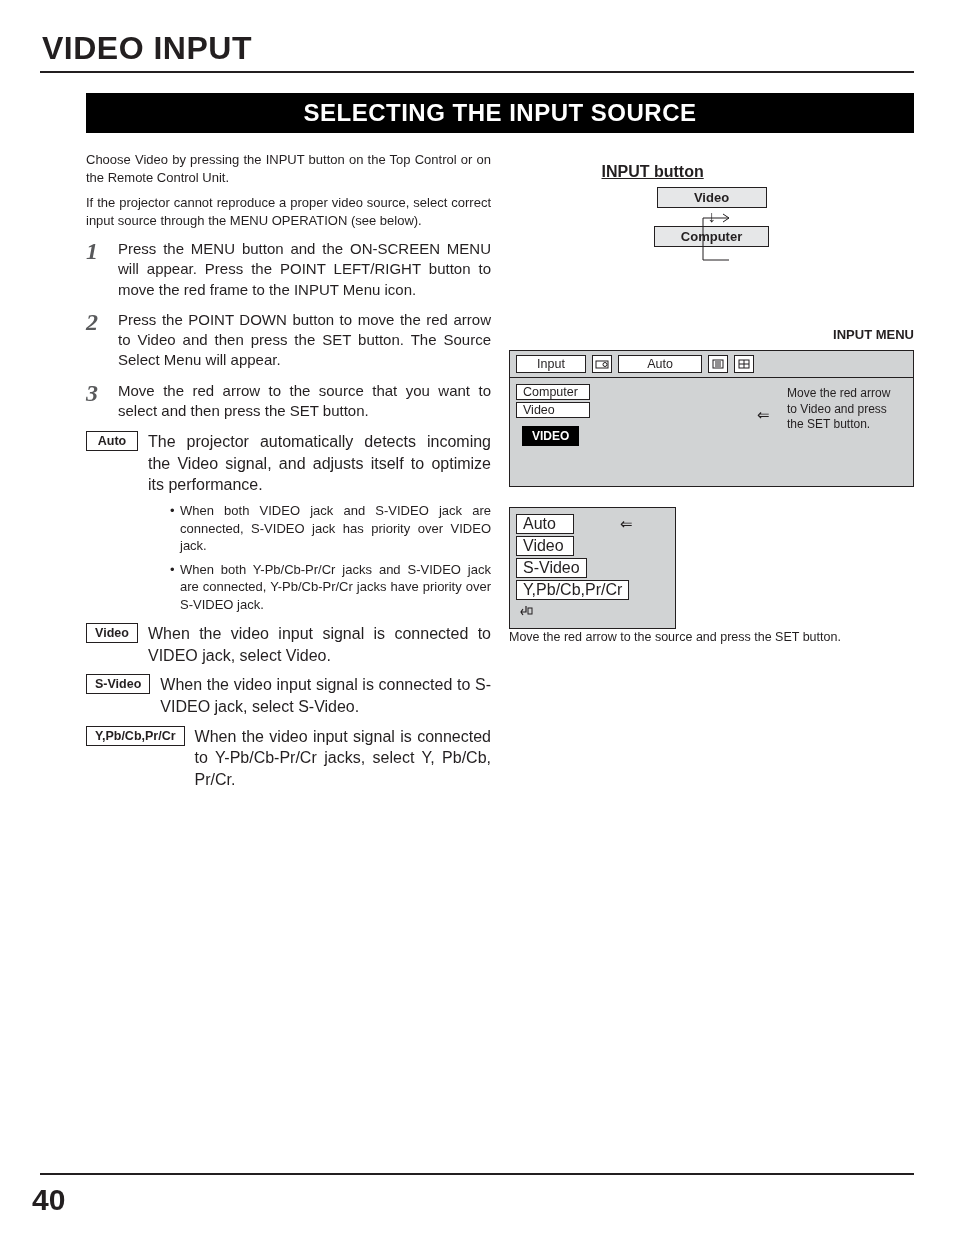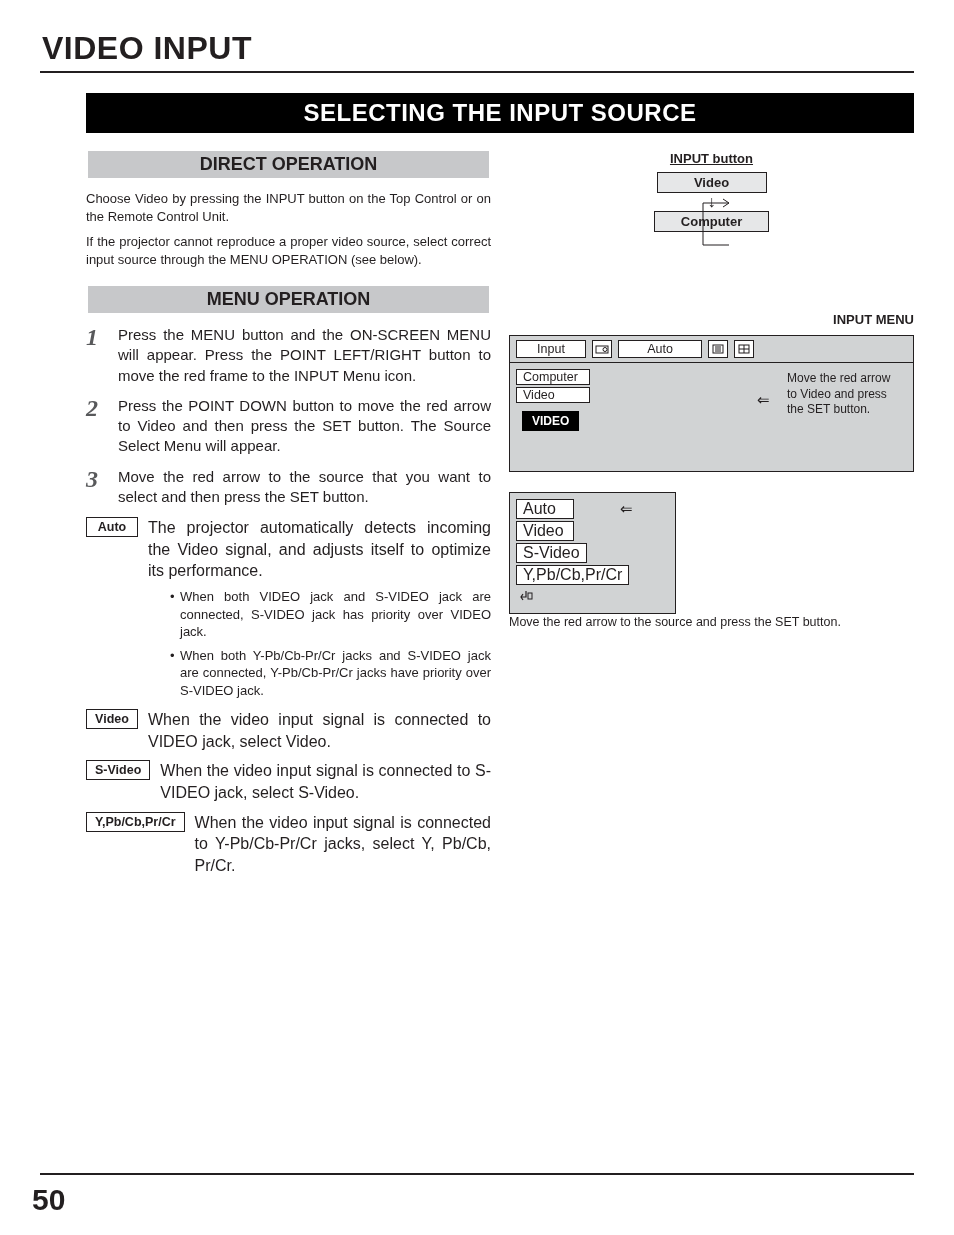--- a/index.html
+++ b/index.html
@@ -114,25 +114,25 @@
     padding-left: 10px;
     margin-bottom: 6px;
   }
   .bullets li::before {
     content: "•";
     position: absolute;
     left: 0;
   }
   
   .diagram-title {
-    font-size: 13px;
+    font-size: 16px;
     font-weight: bold;
     text-decoration: underline;
-    text-align: center;
-    margin: 0 0 6px 0;
+    text-align: left;
+    margin: 12px 0 6px 0;
   }
   .flow {
     display: flex;
     flex-direction: column;
     align-items: center;
     margin-bottom: 30px;
     position: relative;
   }
   .flow-box {
     border: 1px solid #231f20;
@@ -273,25 +273,23 @@
 
 <div class="page">
   <h1 class="page-title">VIDEO INPUT</h1>
   <div class="title-rule"></div>
 
   <div class="banner">SELECTING THE INPUT SOURCE</div>
 
   <div class="columns">
 
     <div class="col-left">
-      <div class="subheader">DIRECT OPERATION</div>
       <p class="para">Choose Video by pressing the INPUT button on the Top Control or on the Remote Control Unit.</p>
       <p class="para">If the projector cannot reproduce a proper video source, select correct input source through the MENU OPERATION (see below).</p>
 
-      <div class="subheader" style="margin-top:18px">MENU OPERATION</div>
 
       <div class="steps">
         <div class="step">
           <div class="step-num">1</div>
           <div class="step-text">Press the MENU button and the ON-SCREEN MENU will appear.  Press the POINT LEFT/RIGHT button to move the red frame to the INPUT Menu icon.</div>
         </div>
         <div class="step">
           <div class="step-num">2</div>
           <div class="step-text">Press the POINT DOWN button to move the red arrow to Video and then press the SET button.  The Source Select Menu will appear.</div>
         </div>
@@ -397,14 +395,14 @@
               <rect x="10" y="4" width="4" height="6" fill="none" stroke="#231f20"></rect>
             </svg>
         </div>
       </div>
 
       <div class="source-text" style="width:345px">Move the red arrow to the source and press the SET button.</div>
     </div>
   </div>
 
   <div class="page-rule-bottom"></div>
-  <div class="page-num">50</div>
+  <div class="page-num">40</div>
 </div>
 
 </body></html>

